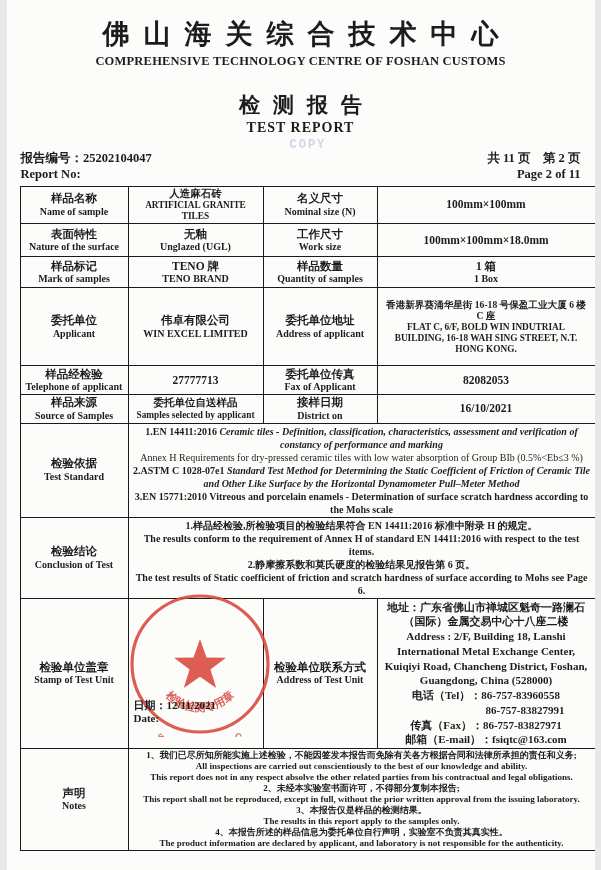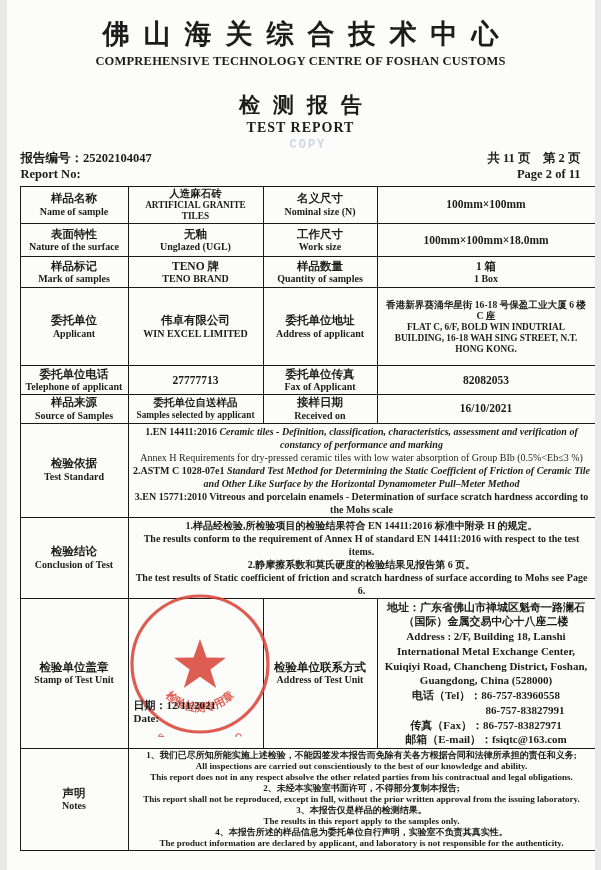--- a/index.html
+++ b/index.html
@@ -142,21 +142,21 @@
             <span class="en">Address of applicant</span>
           </td>
       <td class="sm">
             <span class="zh" style="font-size:9.6px">香港新界葵涌华星街 16-18 号保盈工业大厦 6 楼 C 座</span>
             <span class="en">FLAT C, 6/F, BOLD WIN INDUTRIAL BUILDING, 16-18 WAH SING STREET, N.T. HONG KONG.</span>
           </td>
     </tr>
 
     <tr style="height:29px">
       <td>
-            <span class="zh">委托单位电话</span>
+            <span class="zh">样品经检验</span>
             <span class="en">Telephone of applicant</span>
           </td>
       <td>
             <span class="zh">27777713</span>
           </td>
       <td>
             <span class="zh">委托单位传真</span>
             <span class="en">Fax of Applicant</span>
           </td>
       <td>
@@ -168,21 +168,21 @@
       <td>
             <span class="zh">样品来源</span>
             <span class="en">Source of Samples</span>
           </td>
       <td class="sm">
             <span class="zh">委托单位自送样品</span>
             <span class="en">Samples selected by applicant</span>
           </td>
       <td>
             <span class="zh">接样日期</span>
-            <span class="en">Received on</span>
+            <span class="en">District on</span>
           </td>
       <td>
             <span class="zh">16/10/2021</span>
           </td>
     </tr>
 
     <tr style="height:77px">
       <td>
             <span class="zh">检验依据</span>
             <span class="en">Test Standard</span>

